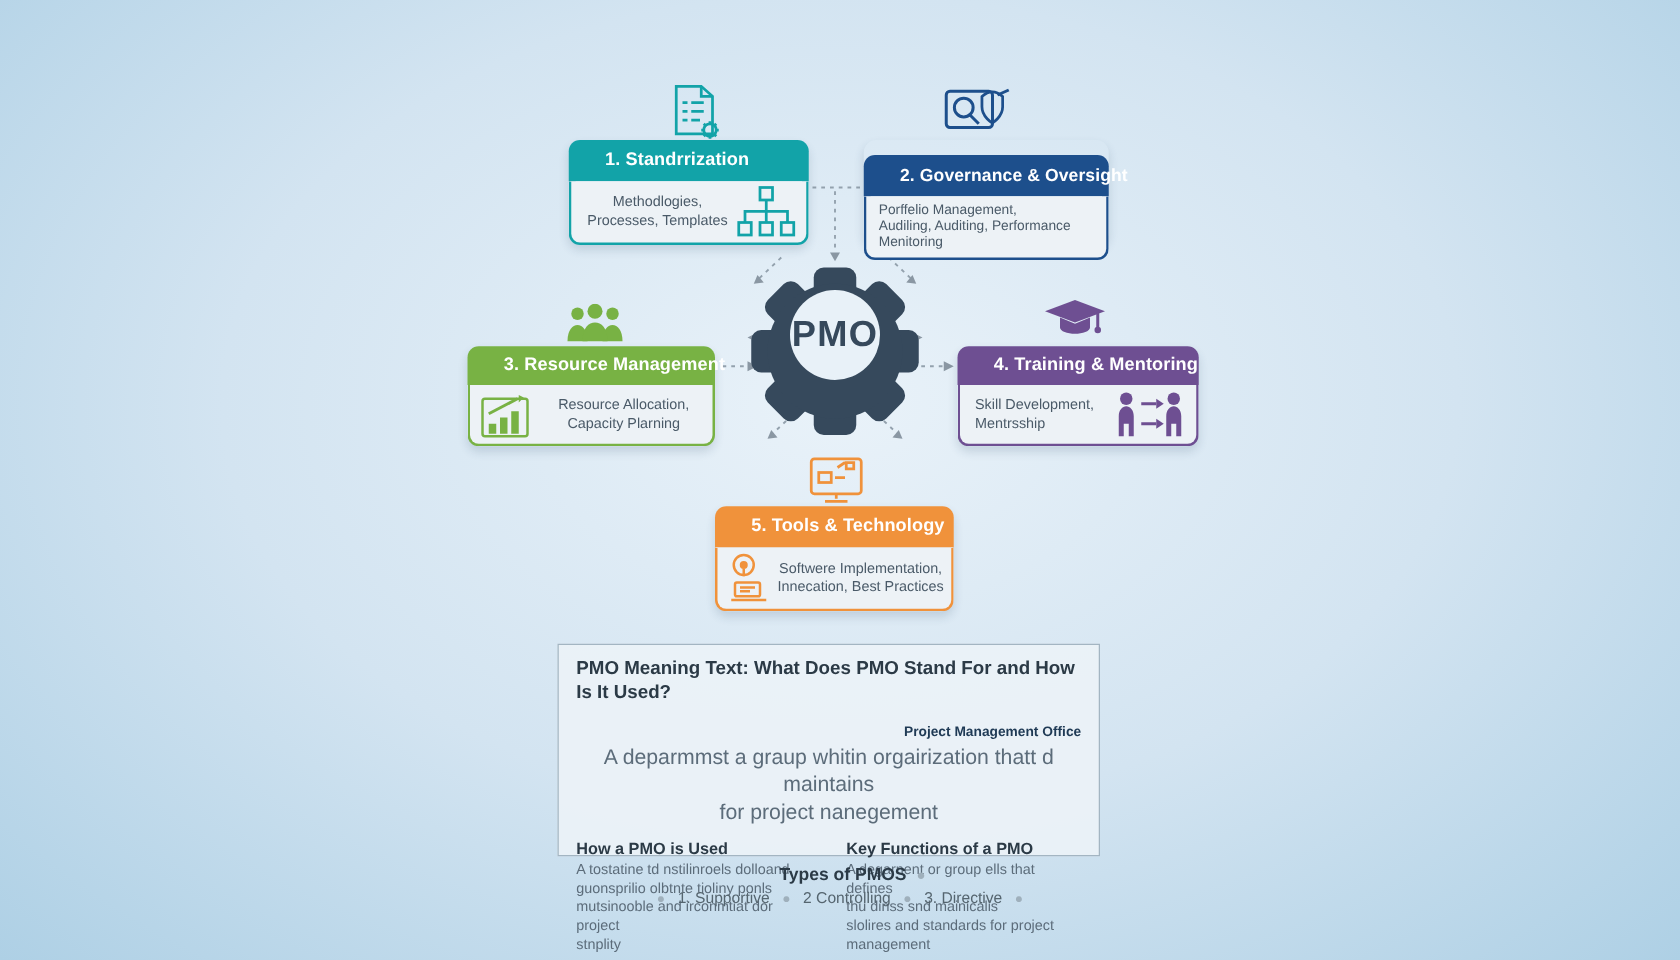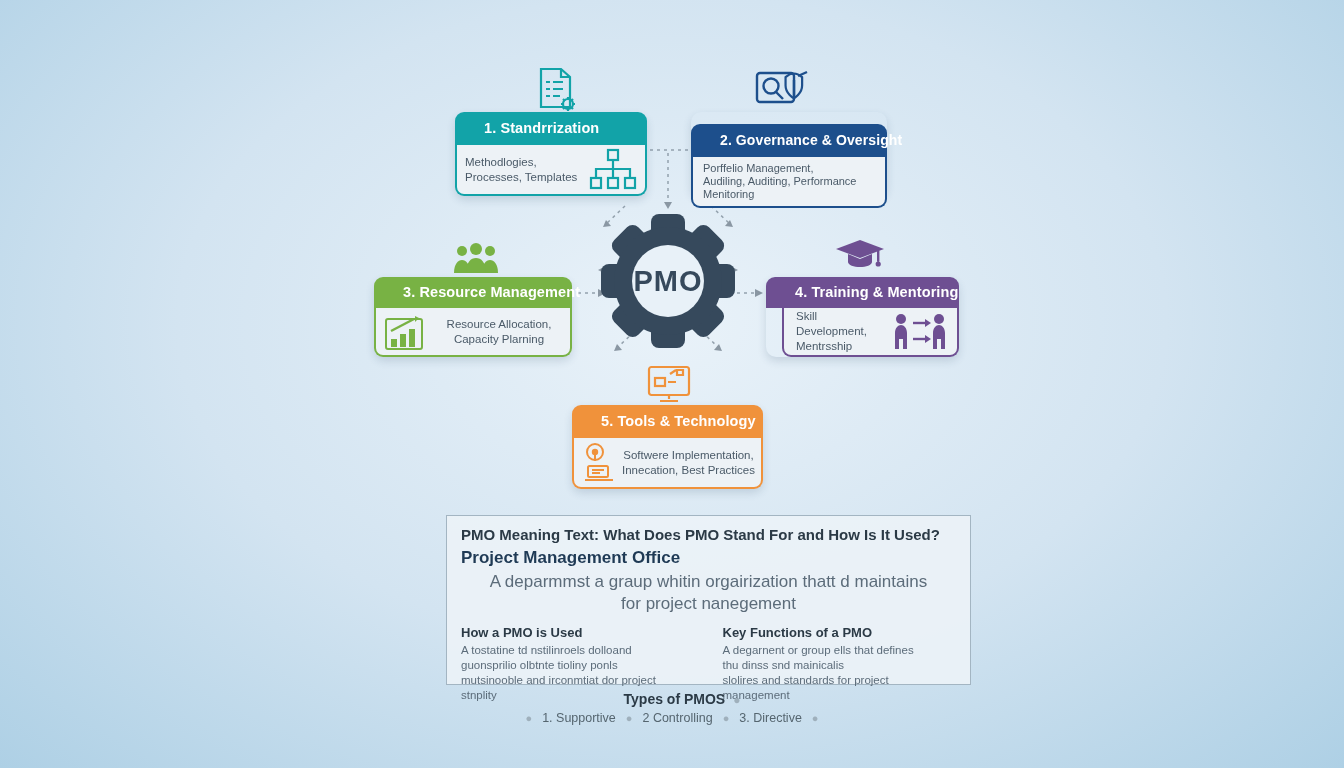--- a/index.html
+++ b/index.html
@@ -19,44 +19,44 @@
     font-size:14.5px;line-height:33px;padding-left:29px;white-space:nowrap;letter-spacing:.1px;
   }
   .dbox-body{
     display:flex;align-items:center;background:#edf2f6;
     border-radius:0 0 9px 9px;border:2px solid;border-top:none;box-sizing:border-box;
   }
   .dbox-text{font-size:11.5px;color:#4a5a68;line-height:1.28;white-space:pre-line;}
   .teal  .dbox-header{background:#12a3a8;} .teal  .dbox-body{border-color:#12a3a8;}
   .blue  .dbox-header{background:#1d4f8c;margin-top:12px;} .blue  .dbox-body{border-color:#1d4f8c;}
   .green .dbox-header{background:#78b244;} .green .dbox-body{border-color:#78b244;}
-  .purple .dbox-header{background:#6e4f92;} .purple .dbox-body{border-color:#6e4f92;margin-left:16px;}
+  .purple .dbox-header{background:#6e4f92;} .purple .dbox-body{border-color:#6e4f92;}
   .orange .dbox-header{background:#f0923b;} .orange .dbox-body{border-color:#f0923b;}
   .float-icon{position:absolute;}
   
   .gear{position:absolute;left:601px;top:214px;width:134px;height:134px;}
   .gear .tooth{
     position:absolute;left:0;top:50px;width:134px;height:34px;
     background:#36495c;border-radius:8px;
   }
   .gear .gbody{
     position:absolute;left:13px;top:13px;width:108px;height:108px;border-radius:50%;background:#36495c;
   }
   .gear .gcenter{
-    position:absolute;left:31px;top:31px;width:72px;height:72px;border-radius:50%;
+    position:absolute;left:31px;top:18px;width:72px;height:72px;border-radius:50%;
     background:#e8f1f8;display:flex;align-items:center;justify-content:center;
   }
   .gear .gcenter span{font-size:29px;font-weight:bold;color:#36495c;letter-spacing:1px;}
   
   .panel{
-    position:absolute;left:446px;top:515px;width:525px;height:170px;box-sizing:border-box;
+    position:absolute;left:446px;top:515px;width:434px;height:170px;box-sizing:border-box;
     background:rgba(236,242,247,.92);border:1px solid #a3b5c2;padding:10px 14px 8px 14px;
   }
   .panel-title{font-size:15px;font-weight:bold;color:#2b3a46;line-height:1.25;}
-  .panel-subtitle{font-size:17px;font-weight:bold;color:#1f3a55;margin-top:3px;}
+  .panel-subtitle{font-size:11px;font-weight:bold;color:#1f3a55;margin-top:16px;text-align:right;}
   .panel-desc{font-size:17px;color:#5c6c7a;line-height:1.3;margin-top:3px;white-space:pre-line;text-align:center;}
   .panel-cols{display:flex;gap:28px;margin-top:10px;}
   .panel-col{flex:1;}
   .col-heading{font-size:13px;font-weight:bold;color:#2b3a46;}
   .col-body{font-size:11.5px;color:#5c6c7a;line-height:1.32;margin-top:3px;white-space:pre-line;}
   
   .types-title{
     position:absolute;left:0;top:691px;width:1344px;text-align:center;
     font-size:14px;font-weight:bold;color:#2b3a46;padding-left:10px;
   }
@@ -146,21 +146,21 @@
       <rect x="3" y="3" width="40" height="28" rx="2.5"></rect>
       <rect x="9" y="14" width="10" height="8"></rect>
       <path d="M22 18 h8 M24 10 l6 -4 M31 6 h6 v5 h-6 z"></path>
       <path d="M23 31 v4 M14 37 h18"></path>
     </g>
   </svg>
 
   <div class="dbox teal" style="left:455px;top:112px;width:192px;height:84px">
     <div class="dbox-header">1. Standrrization</div>
     <div class="dbox-body" style="height:51px">
-      <div class="dbox-text" style="flex:1;padding-left:8px">Methodlogies,
+      <div class="dbox-text" style="flex:1;text-align:center;padding-left:8px">Methodlogies,
 Processes, Templates</div>
       <svg width="52" height="44" viewBox="0 0 52 44" style="margin-right:6px">
         <g stroke="#12a3a8" stroke-width="2.2" fill="none">
           <rect x="21" y="2" width="10" height="10"></rect>
           <rect x="4" y="30" width="10" height="10"></rect>
           <rect x="21" y="30" width="10" height="10"></rect>
           <rect x="38" y="30" width="10" height="10"></rect>
           <path d="M26 12 V21 M9 30 V21 H43 V30 M26 21 V30"></path>
         </g>
       </svg>

